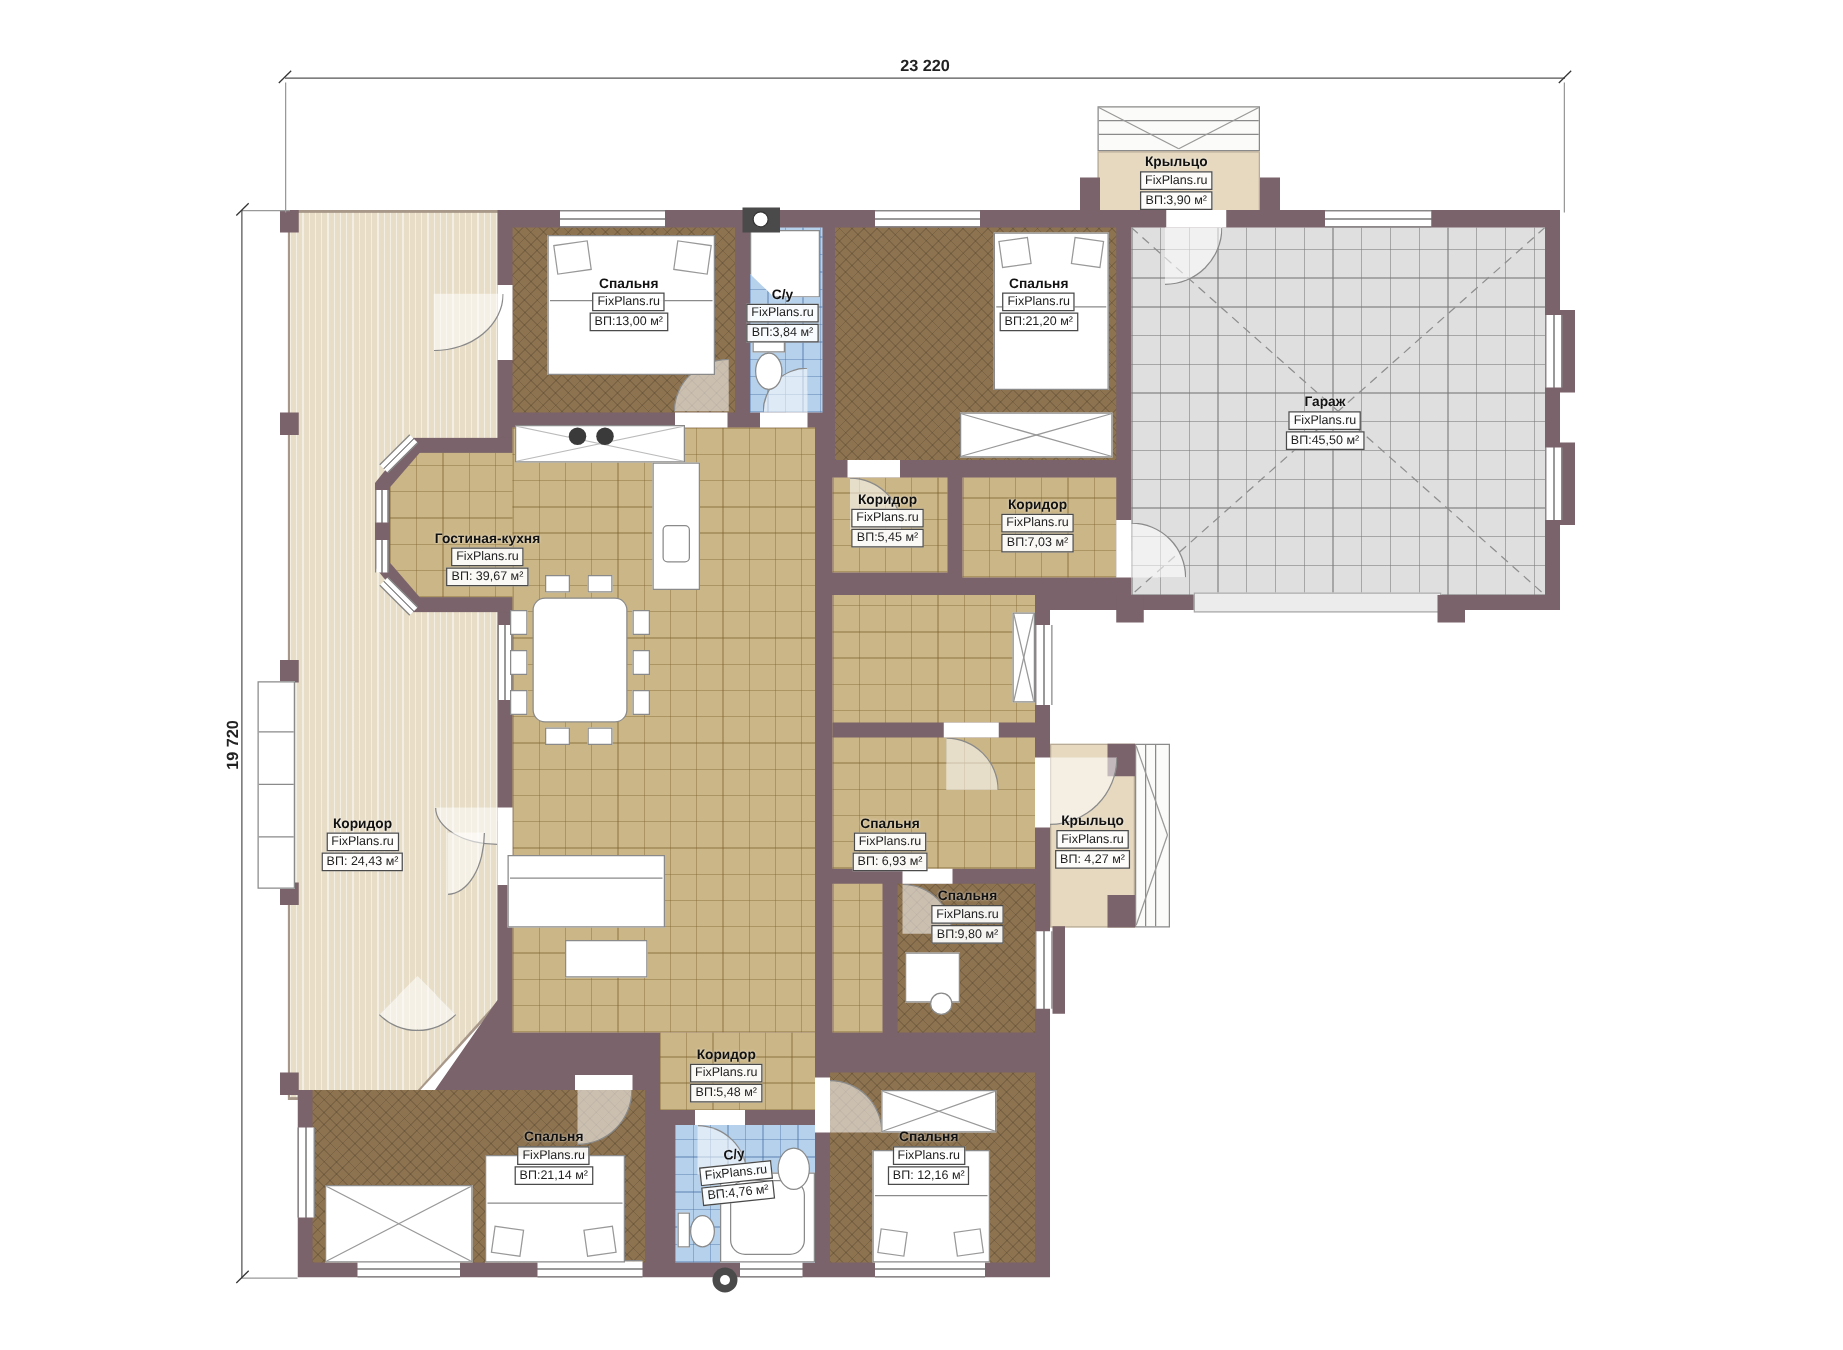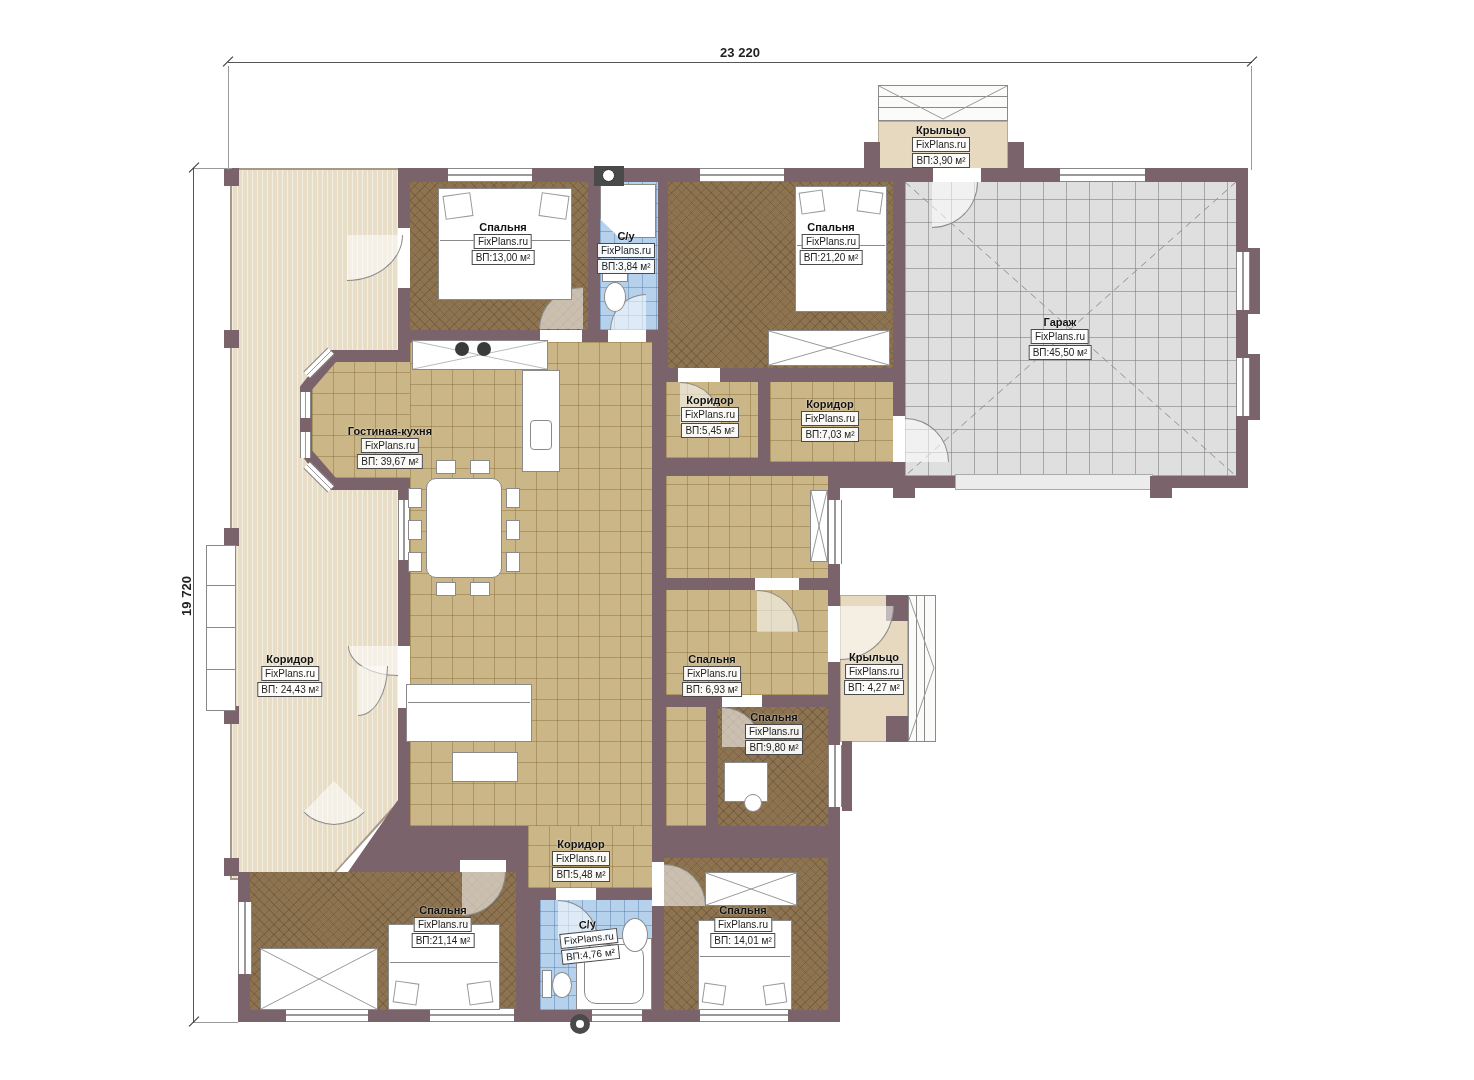--- a/index.html
+++ b/index.html
@@ -323,21 +323,21 @@
     <div class="rbox">ВП:21,14 м²</div>
   </div>
   <div class="rlabel tilt" style="left:589px;top:940px;">
     <div class="rname">С/у</div>
     <div class="rbox">FixPlans.ru</div>
     <div class="rbox">ВП:4,76 м²</div>
   </div>
   <div class="rlabel" style="left:743px;top:926px;">
     <div class="rname">Спальня</div>
     <div class="rbox">FixPlans.ru</div>
-    <div class="rbox">ВП: 14,01 м²</div>
+    <div class="rbox">ВП: 12,16 м²</div>
   </div>
 
   <div class="dim" style="left:228px;top:66px;width:1px;height:104px;background:#999;"></div>
   <div class="dim" style="left:1251px;top:66px;width:1px;height:104px;background:#999;"></div>
   <div class="dim" style="left:228px;top:62px;width:1024px;height:1px;"></div>
   <div class="tick" style="left:221px;top:61px;"></div>
   <div class="tick" style="left:1245px;top:61px;"></div>
   <div class="dimlabel" style="left:740px;top:52px;">23 220</div>
 
   <div class="dim" style="left:193px;top:168px;width:39px;height:1px;background:#999;"></div>

